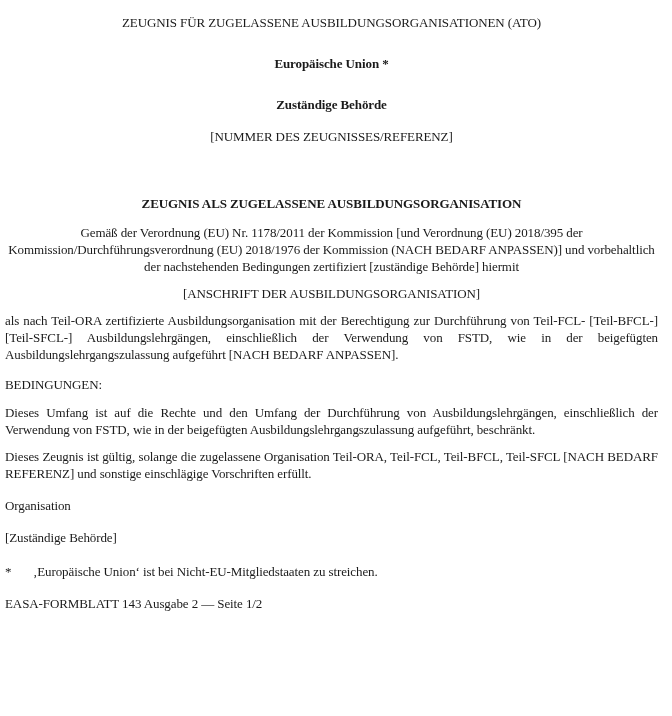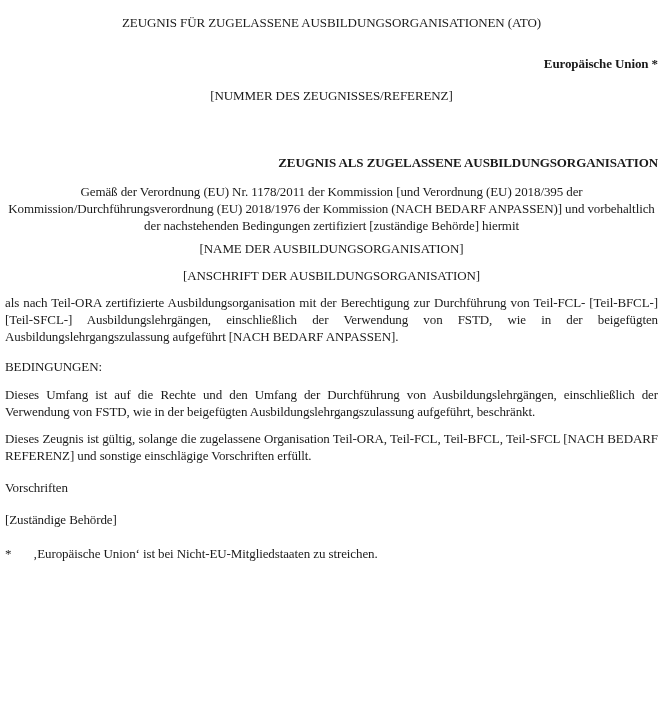--- a/index.html
+++ b/index.html
@@ -16,21 +16,21 @@
     overflow: hidden;
     background: #ffffff;
     color: #1a1a1a;
     font-family: "Liberation Serif", "DejaVu Serif", serif;
     font-size: 13px;
     line-height: 17px;
     letter-spacing: -0.1px;
   }
   .page p { margin: 0; }
   .center { text-align: center; }
-  .bold { font-weight: bold; text-align: right; }
+  .bold { font-weight: bold; }
   .just {
     text-align: justify;
     hyphens: auto;
     -webkit-hyphens: auto;
   }
   .eu            { margin-top: 24px !important; }
   .auth          { margin-top: 24px !important; }
   .sec-heading   { margin-top: 50px !important; }
   .ref           { margin-top: 15px !important; }
   .intro         { margin-top: 12px !important; }
@@ -57,44 +57,45 @@
 </style>
 </head>
 <body>
 
 <div class="page">
 
   <p class="center title">ZEUGNIS FÜR ZUGELASSENE AUSBILDUNGSORGANISATIONEN (ATO)</p>
 
   <p class="center bold eu">Europäische Union *</p>
 
+  <p class="center bold auth">Zuständige Behörde</p>
 
   <p class="center ref">[NUMMER DES ZEUGNISSES/REFERENZ]</p>
 
   <p class="center bold sec-heading">ZEUGNIS ALS ZUGELASSENE AUSBILDUNGSORGANISATION</p>
 
   <p class="center intro">Gemäß der Verordnung (EU) Nr. 1178/2011 der Kommission [und Verordnung (EU) 2018/395 der Kommission/Durchführungsverordnung (EU) 2018/1976 der Kommission (NACH BEDARF ANPASSEN)] und vorbehaltlich der nachstehenden Bedingungen zertifiziert [zuständige Behörde] hiermit</p>
 
-  <p class="center org-name">[NAME DER AUSBILDUNGSORGANISATION]</p>
 
   <p class="center org-addr">[ANSCHRIFT DER AUSBILDUNGSORGANISATION]</p>
 
   <p class="just certif">als nach Teil-ORA zertifizierte Ausbildungsorganisation mit der Berechtigung zur Durchführung von Teil-FCL- [Teil-BFCL-] [Teil-SFCL-] Ausbildungslehrgängen, einschließlich der Verwendung von FSTD, wie in der beigefügten Ausbildungslehrgangszulassung aufgeführt [NACH BEDARF ANPASSEN].</p>
 
   <p class="cond-head">BEDINGUNGEN:</p>
 
   <p class="just c1">Dieses Umfang ist auf die Rechte und den Umfang der Durchführung von Ausbildungslehrgängen, einschließlich der Verwendung von FSTD, wie in der beigefügten Ausbildungslehrgangszulassung aufgeführt, beschränkt.</p>
 
   <p class="just c2">Dieses Zeugnis ist gültig, solange die zugelassene Organisation Teil-ORA, Teil-FCL, Teil-BFCL, Teil-SFCL [NACH BEDARF REFERENZ] und sonstige einschlägige Vorschriften erfüllt.</p>
 
 
 
-  <p class="unterschrift">Vorschriften</p>
+  <p class="unterschrift">Organisation</p>
 
   <p class="zb">[Zuständige Behörde]</p>
 
   <div class="footnote">
     <span class="fn-marker">*</span>
     <span class="fn-text">‚Europäische Union‘ ist bei Nicht-EU-Mitgliedstaaten zu streichen.</span>
   </div>
 
+  <p class="footer">EASA-FORMBLATT 143 Ausgabe 2 — Seite 1/2</p>
 
 </div>
 
 </body></html>

